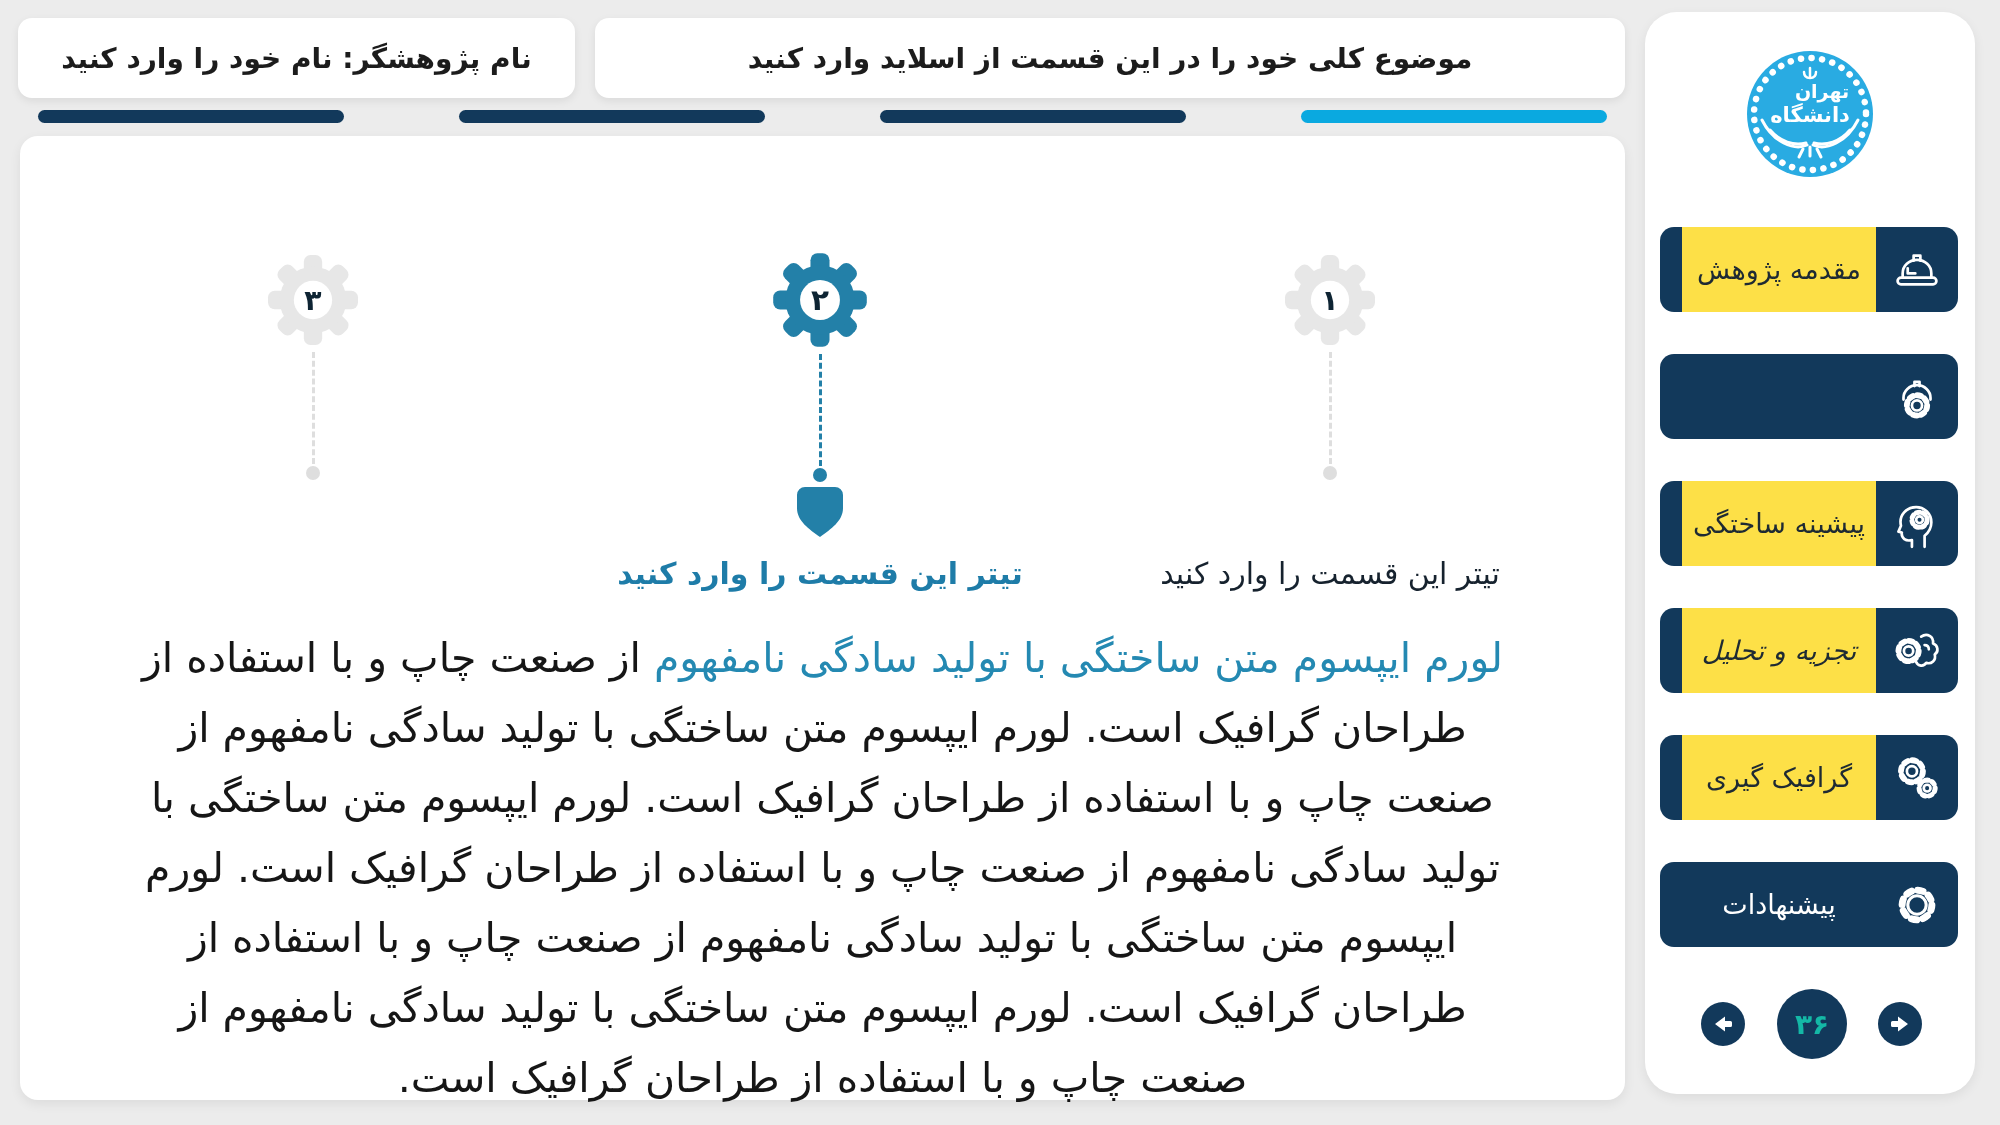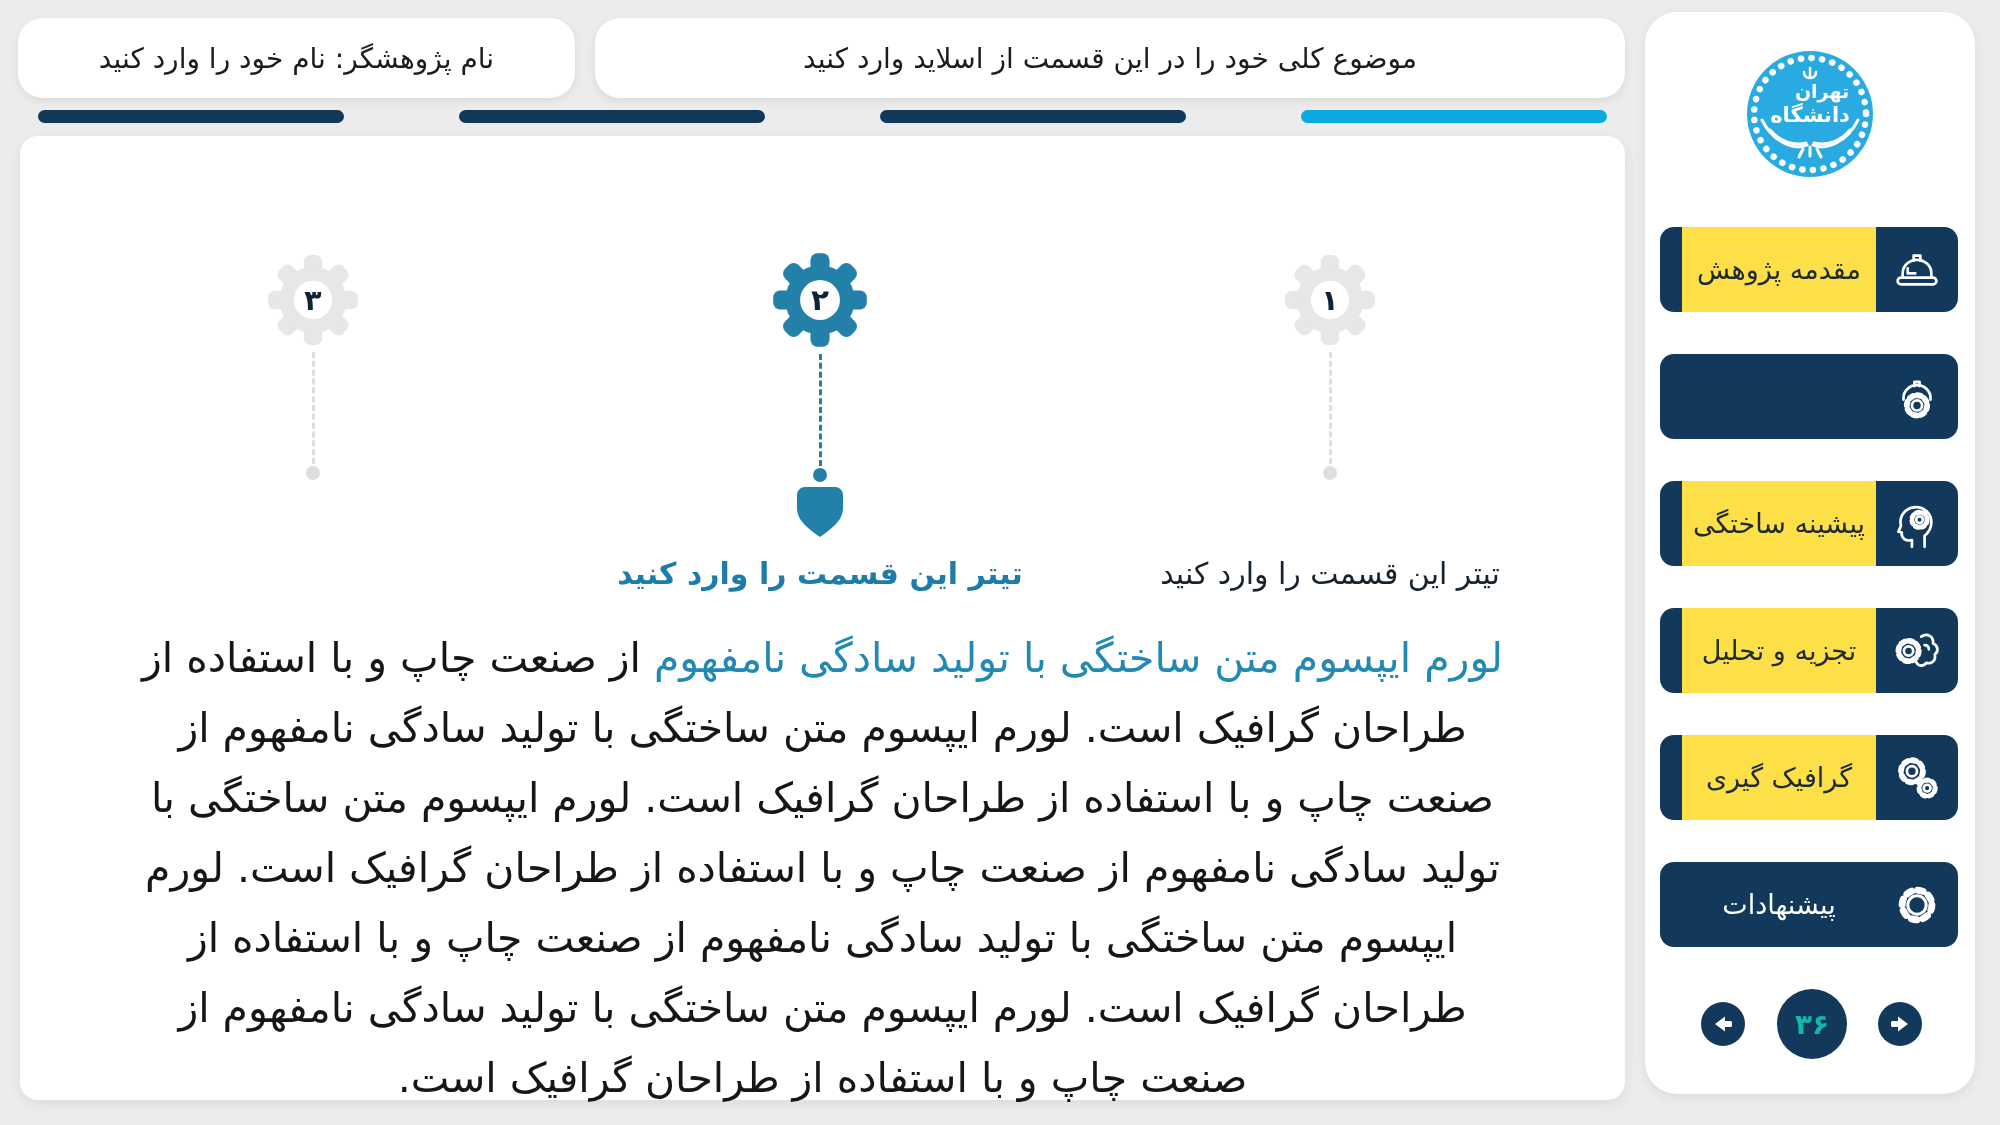--- a/index.html
+++ b/index.html
@@ -1,19 +1,19 @@
 <!DOCTYPE html>
 <html lang="fa"><head>
 <meta charset="utf-8">
 <style>
   html,body{margin:0;padding:0;background:#ECECEC;}
   #stage{position:relative;width:2000px;height:1125px;background:#ECECEC;overflow:hidden;
          font-family:"DejaVu Sans","Liberation Sans",sans-serif;}
-  .white-box{position:absolute;background:#fff;border-radius:25px;box-shadow:0 3px 9px rgba(0,0,0,.08);
-             display:flex;align-items:center;justify-content:center;font-size:28px;color:#1C1C1C;}
+  .white-box{position:absolute;background:#fff;border-radius:14px;box-shadow:0 3px 9px rgba(0,0,0,.08);
+             display:flex;align-items:center;justify-content:center;font-size:28px;color:#1C1C1C;font-weight:bold;}
   .pbar{position:absolute;top:110px;height:13px;width:306px;border-radius:7px;background:#12395B;}
   .pbar.active{background:#0AA9E0;}
   .card{position:absolute;left:20px;top:136px;width:1605px;height:964px;background:#fff;
         border-radius:18px;box-shadow:0 4px 12px rgba(0,0,0,.07);}
   .sidebar{position:absolute;left:1645px;top:12px;width:330px;height:1082px;background:#fff;
            border-radius:32px;box-shadow:0 4px 12px rgba(0,0,0,.07);}
   
   .step{position:absolute;top:114px;display:flex;flex-direction:column;align-items:center;width:300px;}
   .step .gfill{fill:#E7E7E7;}
   .step.active .gfill{fill:#2380A8;}
@@ -168,21 +168,21 @@
         </div>
       <div class="icon-box">
         <svg class="licon" width="54" height="54" viewBox="0 0 64 64" stroke-width="3.2">
           <path d="M26 59 v-8 c-7 2 -13 -2 -12 -9 l-4 -1 3 -7 c-3 -13 7 -22 18 -22 c10 0 18 8 18 18 c0 7 -3 12 -8 16 v13"></path>
           <circle cx="35" cy="27" r="9" stroke-width="6" stroke-dasharray="3.6 4.1"></circle>
           <circle cx="35" cy="27" r="4"></circle>
         </svg>
       </div>
     </div>
 
-    <div class="menu-item" style="top:596px;">
+    <div class="menu-item" style="top:596px;font-style:italic;">
       <div class="inner">
           <span class="label">تجزیه و تحلیل</span>
         </div>
       <div class="icon-box">
         <svg class="licon" width="54" height="54" viewBox="0 0 64 64" stroke-width="3.2">
           <circle cx="22" cy="32" r="12" stroke-width="7" stroke-dasharray="4.5 4.9"></circle>
           <circle cx="22" cy="32" r="5.5"></circle>
           <path d="M37 15 c7 -5 15 0 14 8 c6 2 7 10 2 13 c2 7 -4 12 -10 10 c-3 5 -10 4 -12 -1"></path>
           <path d="M41 25 c3 0 5 2 5 5"></path>
         </svg>

